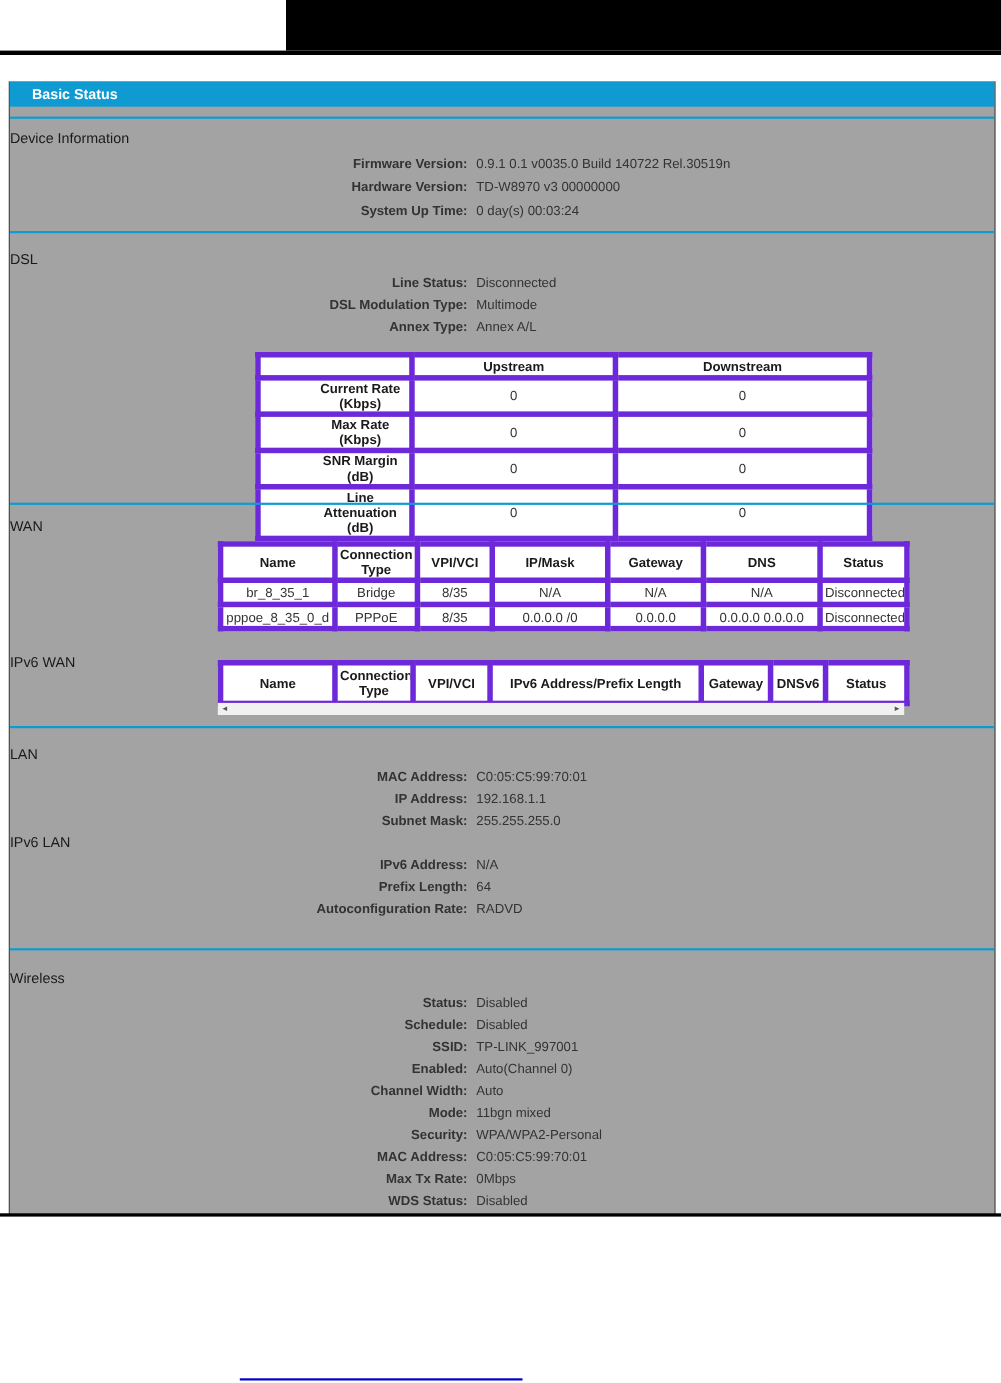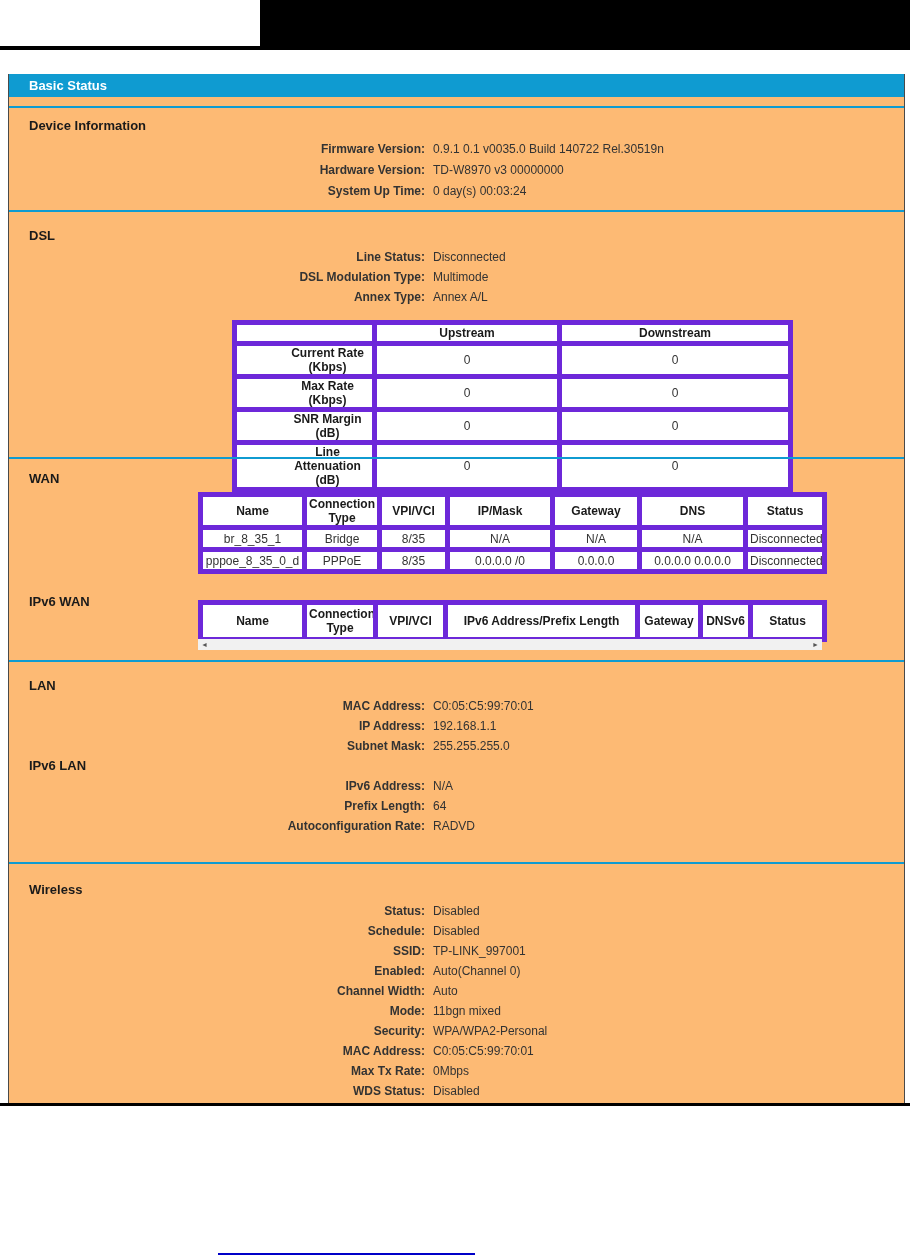--- a/index.html
+++ b/index.html
@@ -7,32 +7,32 @@
   .page { position:relative; width:910px; height:1257px; background:#fff; overflow:hidden; }
 
   
   .header-black-box { position:absolute; left:260px; top:0; width:650px; height:46px; background:#000; }
   .header-rule { position:absolute; left:0; top:46px; width:910px; height:4px; background:#000; }
   .footer-rule { position:absolute; left:0; top:1103px; width:910px; height:3px; background:#000; }
   .footer-link-underline { position:absolute; left:218px; top:1253px; width:257px; height:2px; background:#0000C8; }
 
   
   .panel { position:absolute; left:8px; top:74px; width:897px; height:1030px;
-           border-left:1px solid #4a4a4a; border-right:1px solid #4a4a4a; box-sizing:border-box; background:#fdba74; }
+           border-left:1px solid #4a4a4a; border-right:1px solid #4a4a4a; box-sizing:border-box; background:#a3a3a3; }
   .panel-titlebar { position:absolute; left:0; top:0; width:100%; height:23px; background:#0F9BD1;
                     color:#fff; font-weight:bold; font-size:13px; line-height:23px; padding-left:20px; box-sizing:border-box; }
 
   .section { position:absolute; left:0; width:895px; border-top:2px solid #0F9BD1; box-sizing:border-box; }
   #sec-device   { top:32px;  height:104px; }
   #sec-dsl      { top:136px; height:247px; }
   #sec-wan      { top:383px; height:203px; }
   #sec-lan      { top:586px; height:202px; }
   #sec-wireless { top:788px; height:242px; }
 
-  .sec-title { font-size:13px; font-weight:bold; color:#1a1a1a; margin-left:20px; height:16px; line-height:16px; }
+  .sec-title { font-size:13px; font-weight:normal; color:#1a1a1a; height:16px; line-height:16px; }
   #sec-device .sec-title   { margin-top:10px; }
   #sec-dsl .sec-title      { margin-top:16px; }
   #sec-wan .sec-title      { margin-top:12px; }
   #sec-lan .sec-title      { margin-top:16px; }
   #sec-wireless .sec-title { margin-top:18px; }
   .sec-title.inner { position:absolute; left:0; top:123px; margin-top:0; }
 
   .kv-rows { margin-top:5px; }
   .kv-row { display:flex; height:21px; line-height:21px; font-size:12px; }
   .kv-rows.tight .kv-row { height:20px; line-height:20px; }

